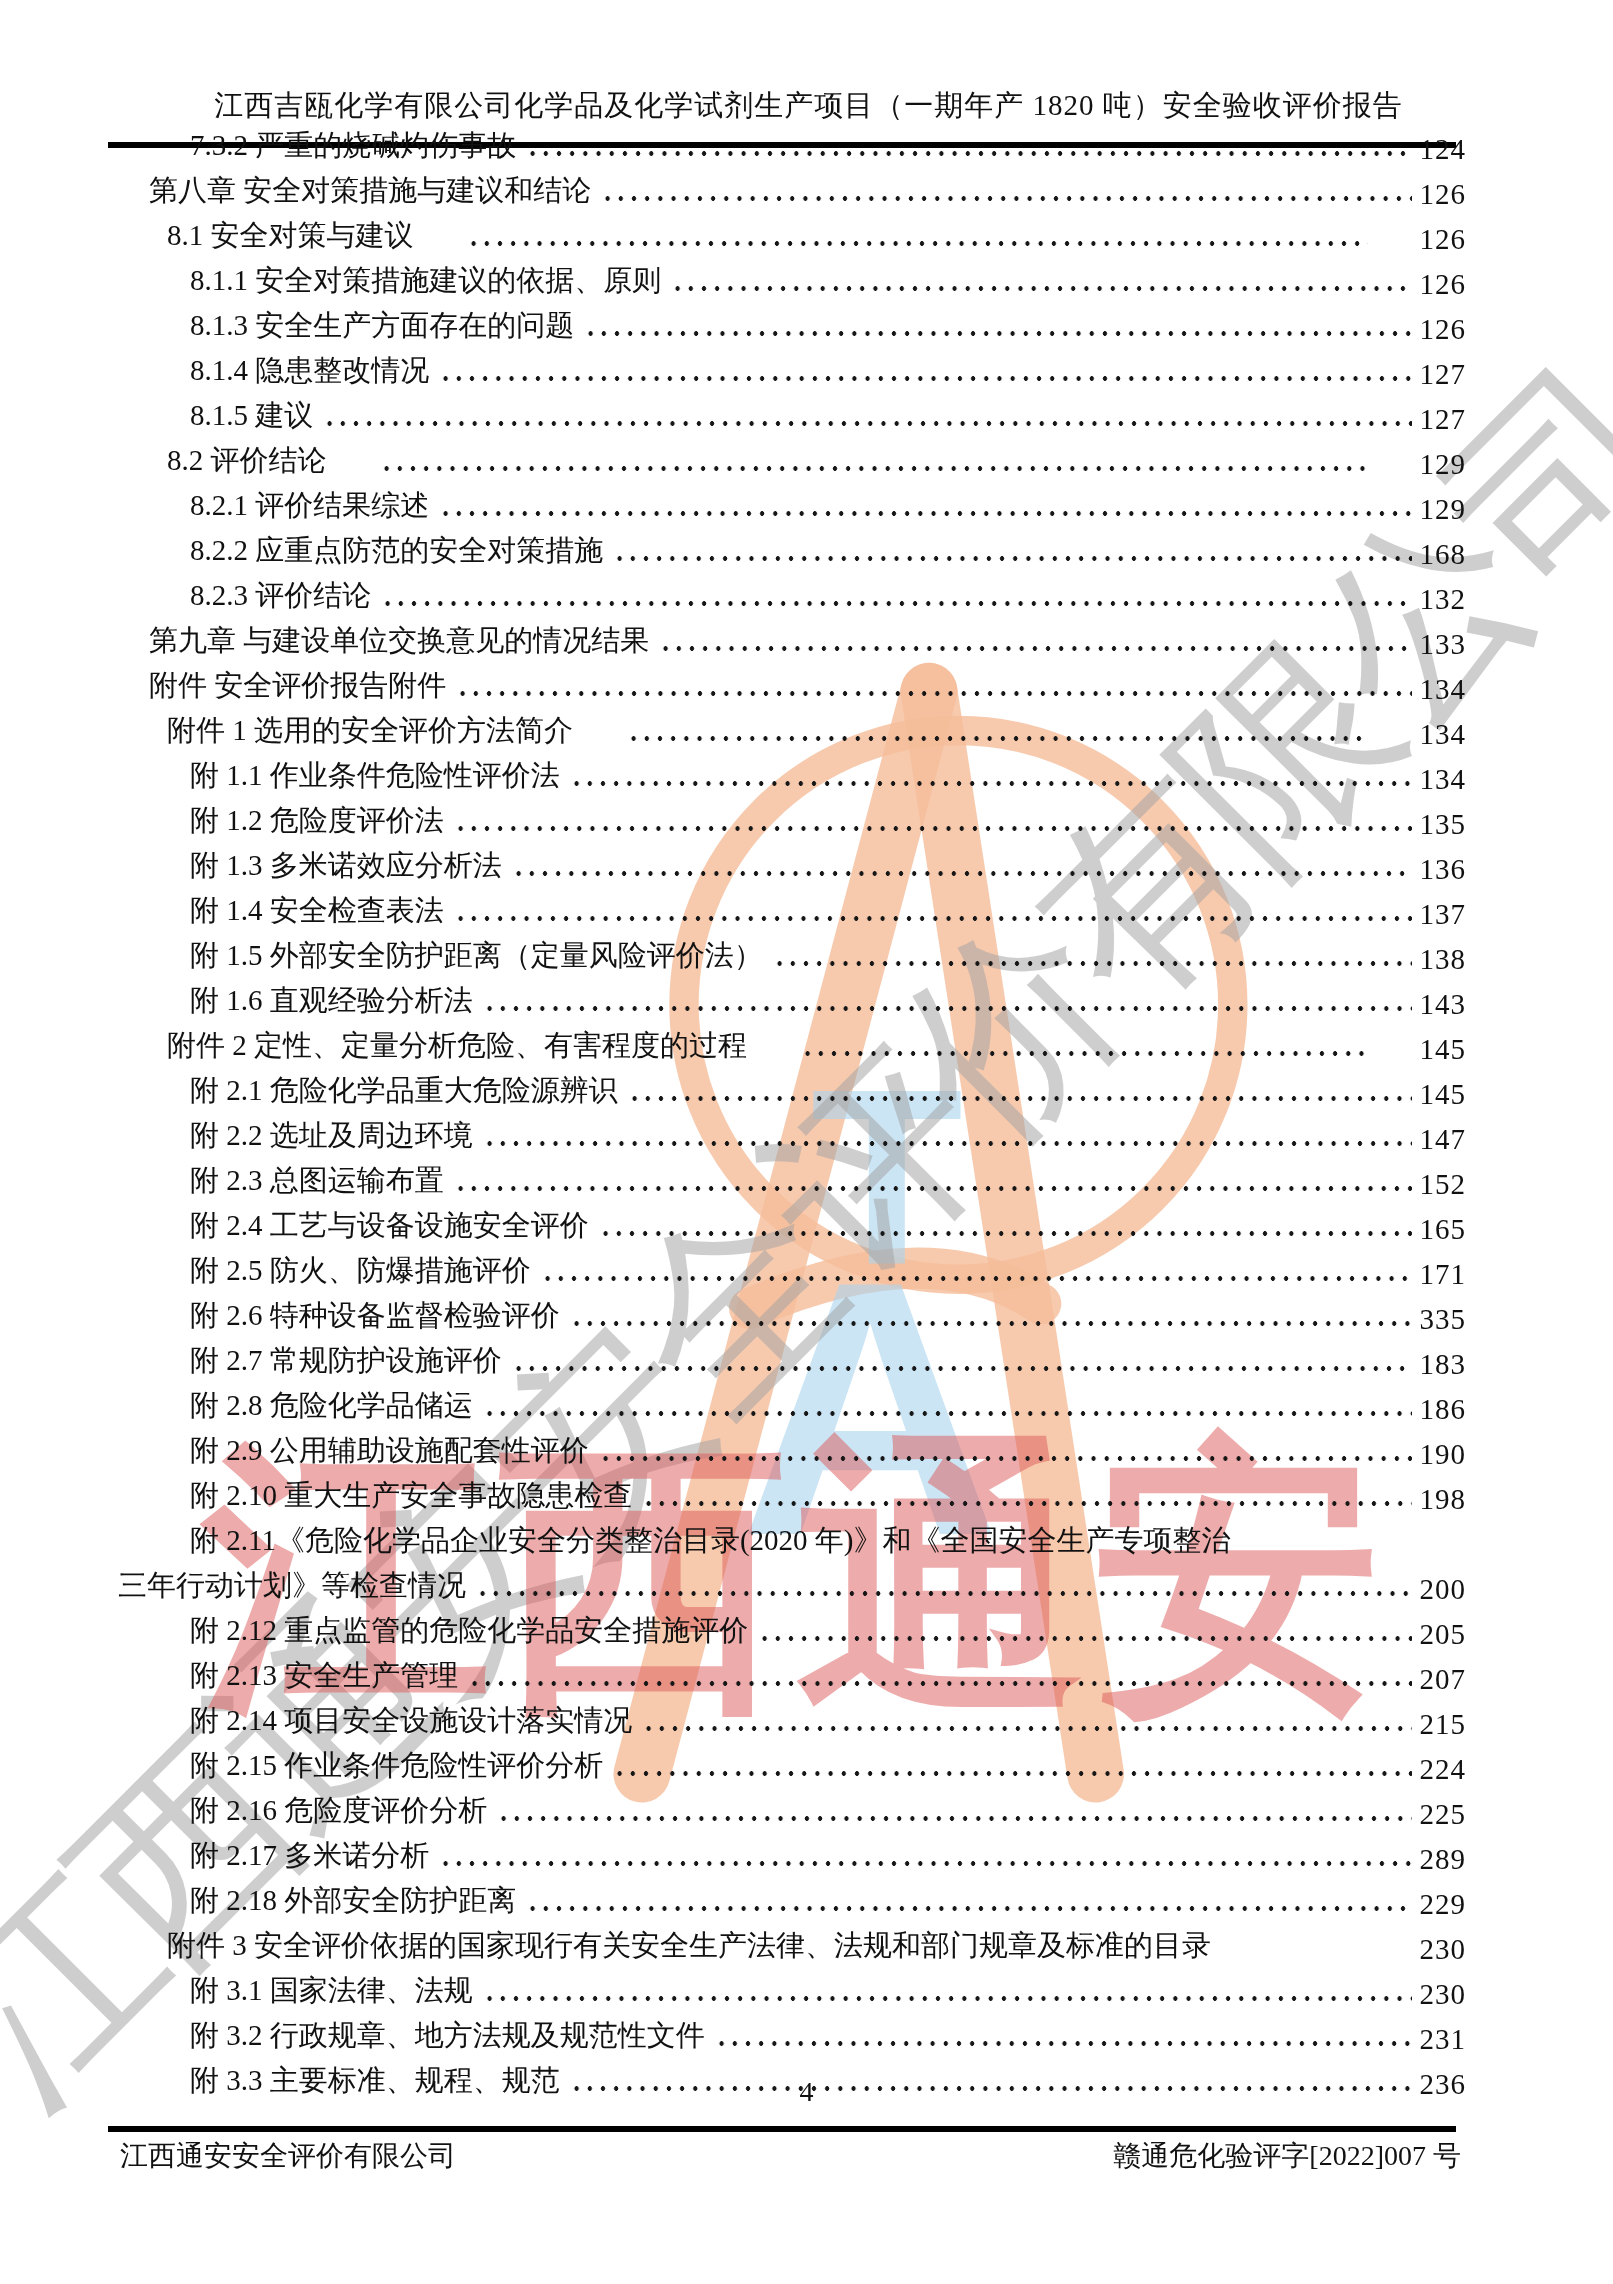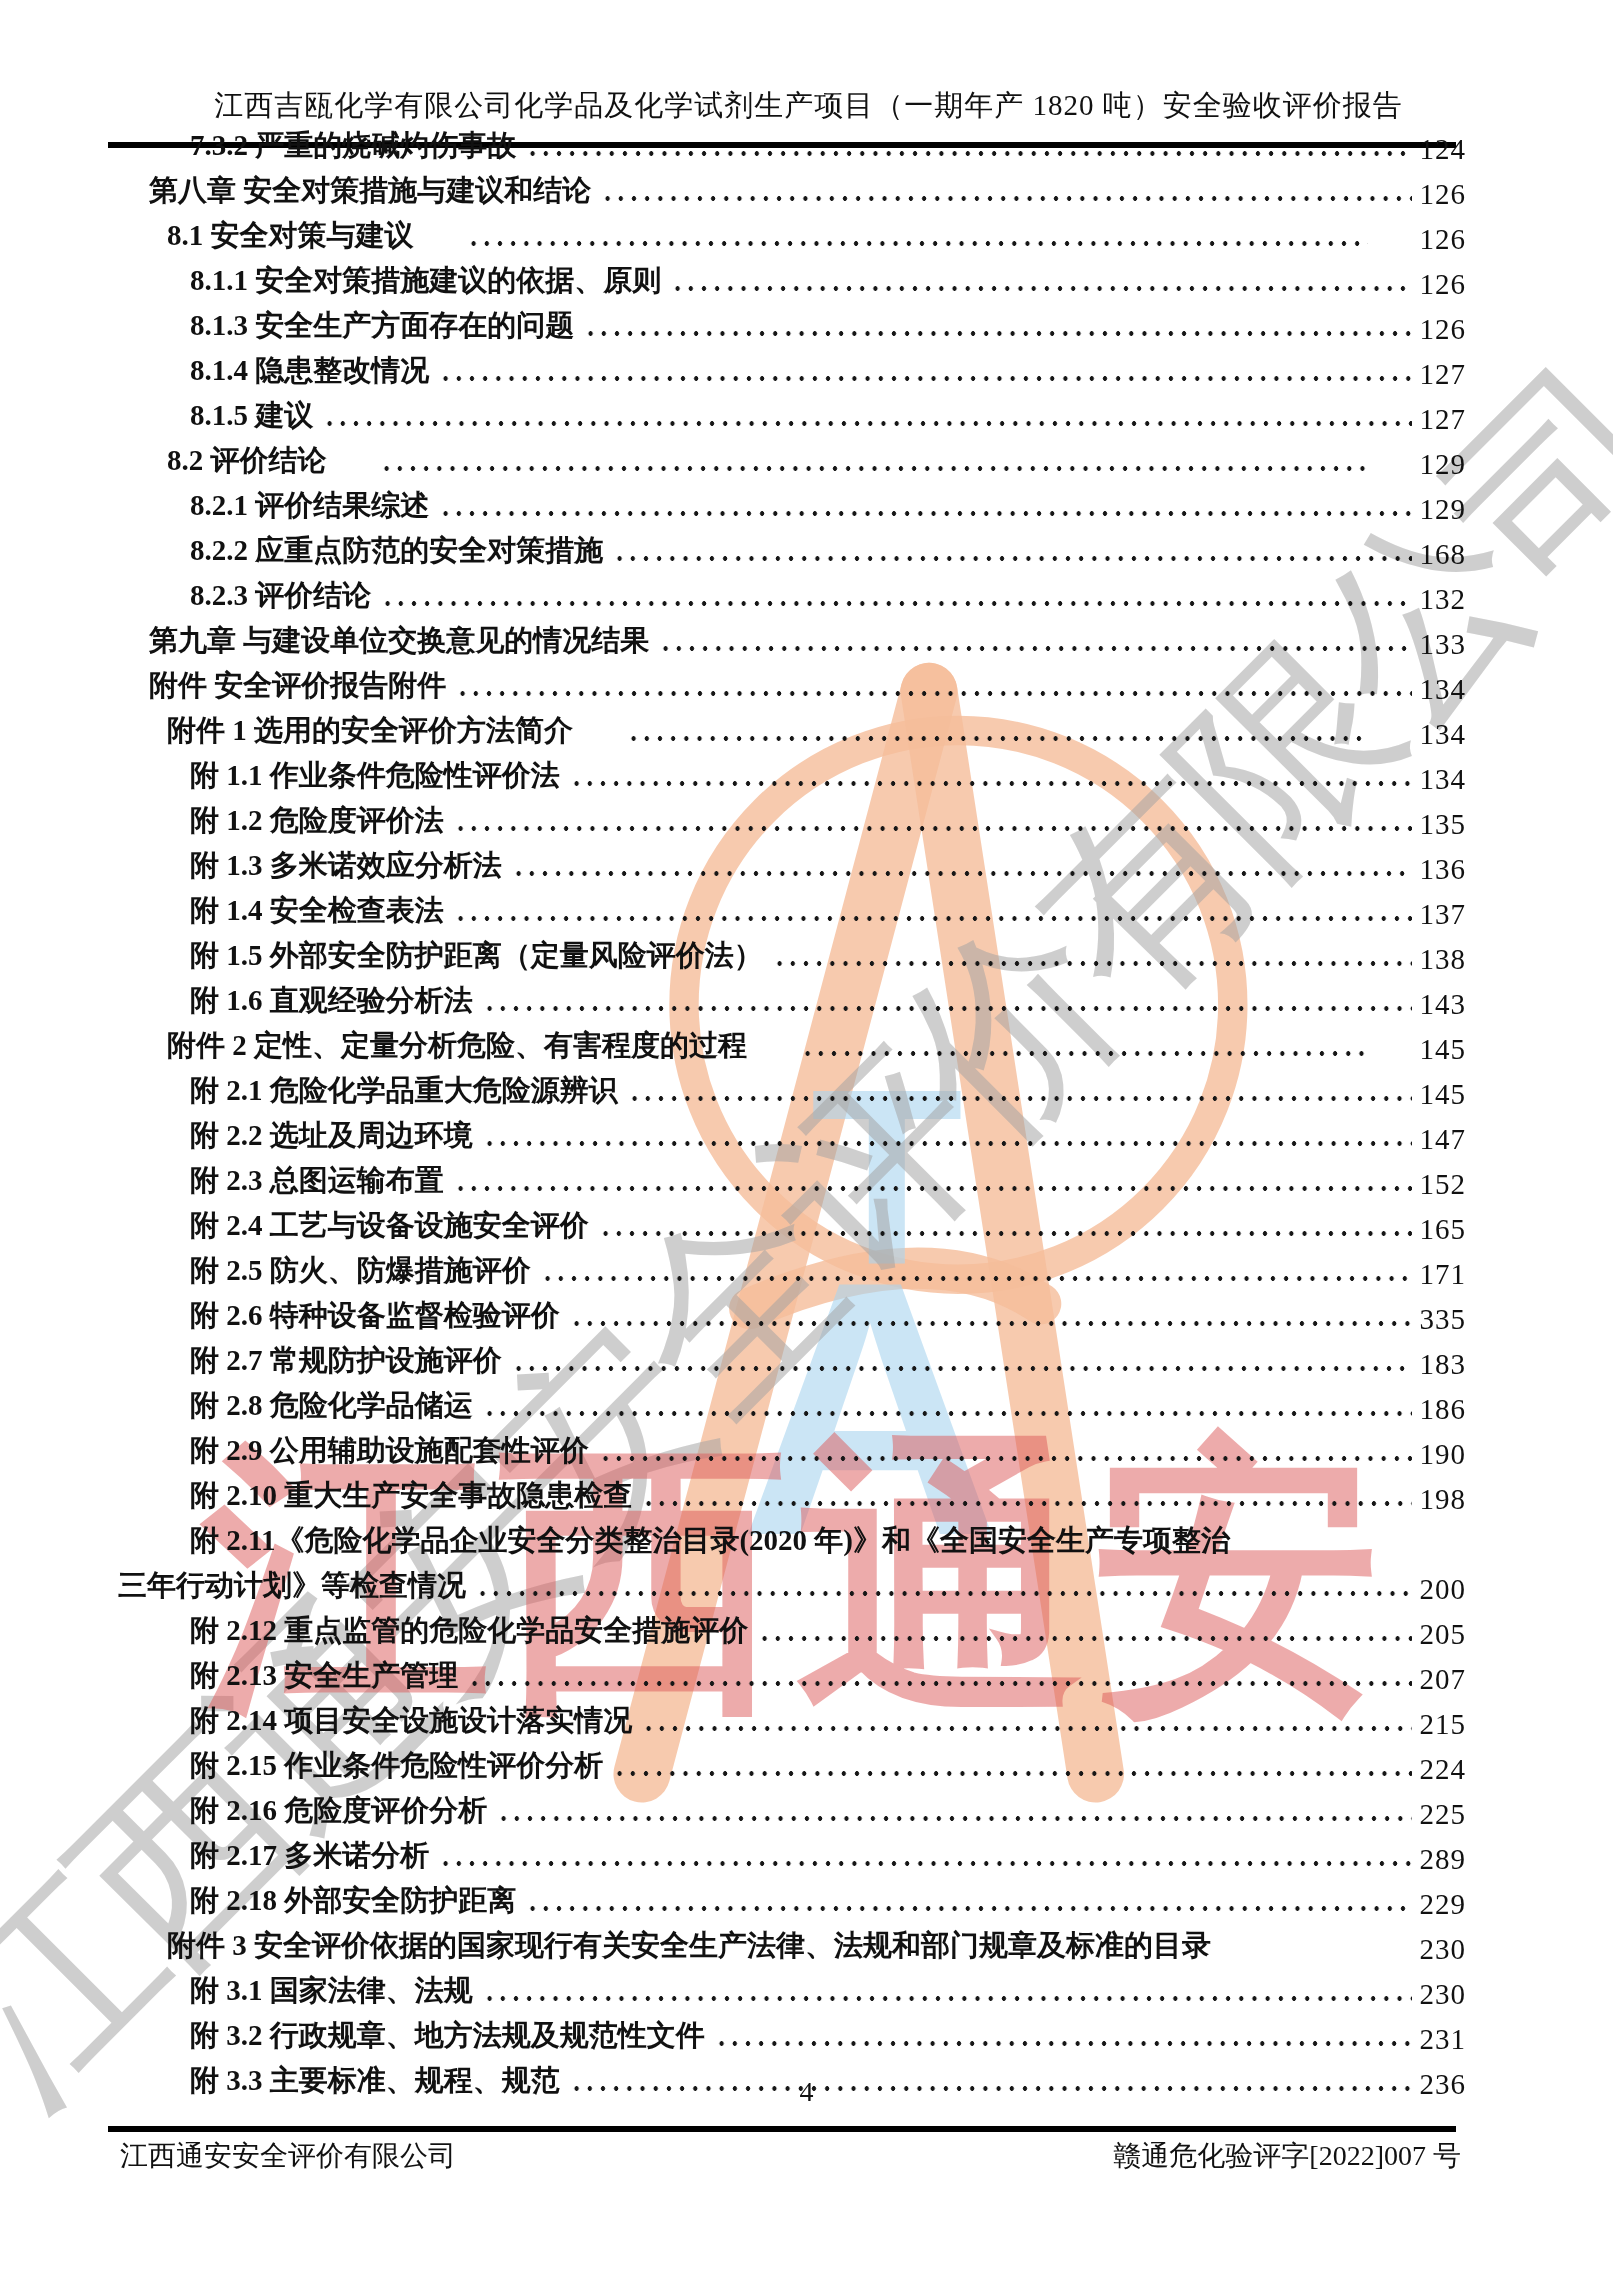--- a/index.html
+++ b/index.html
@@ -21,21 +21,21 @@
     text-align:center;font-size:29px;letter-spacing:1px;white-space:nowrap;
   }
   .hdr-rule{position:absolute;left:108px;top:142px;width:1348px;height:5.9px;background:#000;}
   .toc{
     position:absolute;left:118px;top:121px;width:1348px;
     font-size:29px;
   }
   .row{
     display:flex;align-items:flex-end;height:45px;overflow:hidden;
   }
-  .row .t{white-space:nowrap;font-weight:bold;}
+  .row .t{white-space:nowrap;}
   .row .leader{
     flex:1;height:8.8px;margin:0 7.8px 7.8px 9.8px;
     background-image:radial-gradient(circle,#161616 2px,transparent 2.5px);
     background-size:13.2px 8.8px;background-repeat:repeat-x;background-position:left bottom;
   }
   .row.nodots .leader{background:none;}
   .row .num{white-space:nowrap;letter-spacing:1px;}
   .lv0{padding-left:31px;}
   .lv1{padding-left:49px;gap:44px;}
   .lv2{padding-left:72px;}

